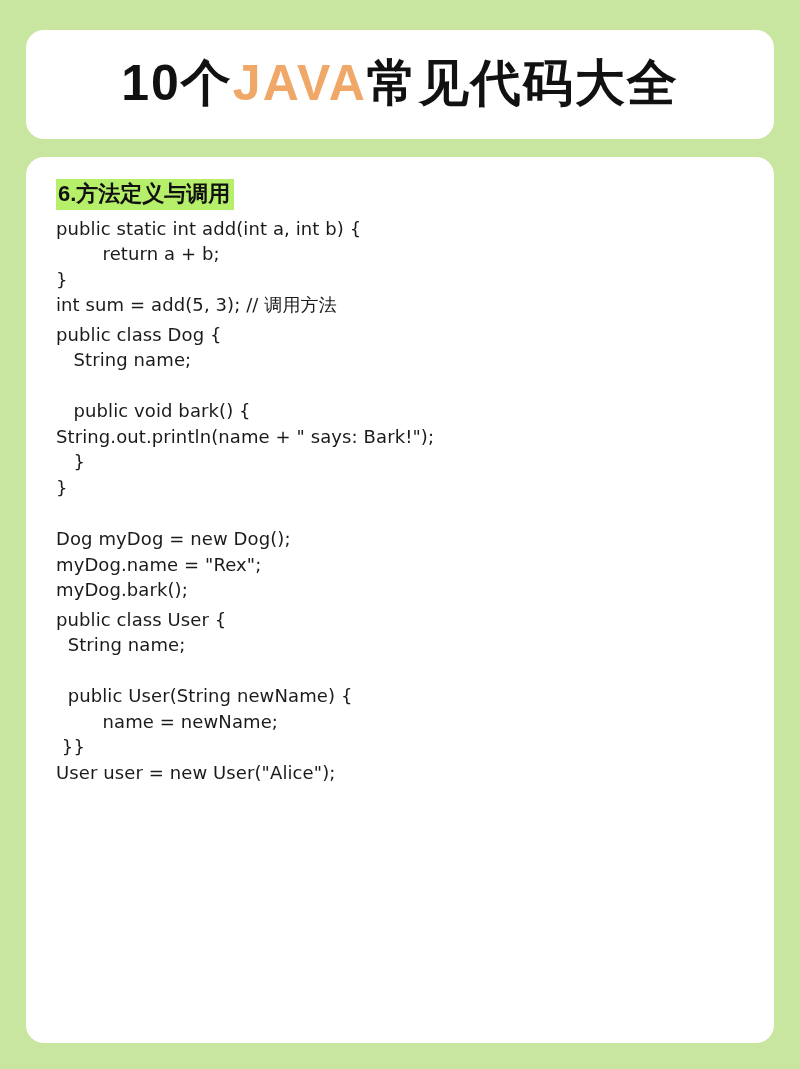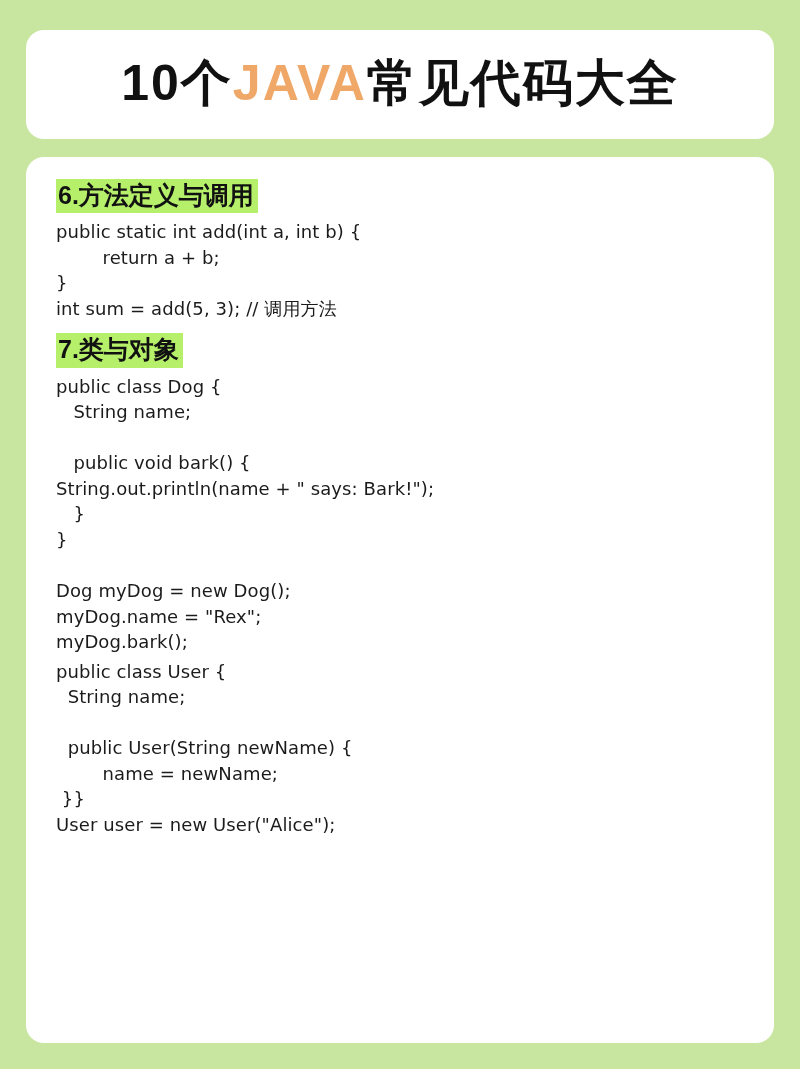--- a/index.html
+++ b/index.html
@@ -43,21 +43,21 @@
     background: #ffffff;
     border-radius: 18px;
     margin-top: 18px;
     padding: 22px 30px 0 30px;
     box-sizing: border-box;
     flex: 1 1 auto;
     overflow: hidden;
   }
   .section-heading {
     display: inline-block;
-    font-size: 25px;
+    font-size: 22px;
     font-weight: bold;
     color: #111111;
     background: #b6f06a;
     padding: 1px 4px 2px 2px;
     margin: 8px 0 6px 0;
     line-height: 1.25;
   }
   .section:first-child .section-heading {
     margin-top: 0;
   }
@@ -84,21 +84,20 @@
 
     <div class="section">
       <div class="section-heading">6.方法定义与调用</div>
       <pre class="code">public static int add(int a, int b) {
         return a + b;
 }
 int sum = add(5, 3); // 调用方法</pre>
     </div>
 
     <div class="section">
-      <div class="section-heading">7.类与对象</div>
       <pre class="code">public class Dog {
    String name;
 
    public void bark() {
 String.out.println(name + " says: Bark!");
    }
 }
 
 Dog myDog = new Dog();
 myDog.name = "Rex";

